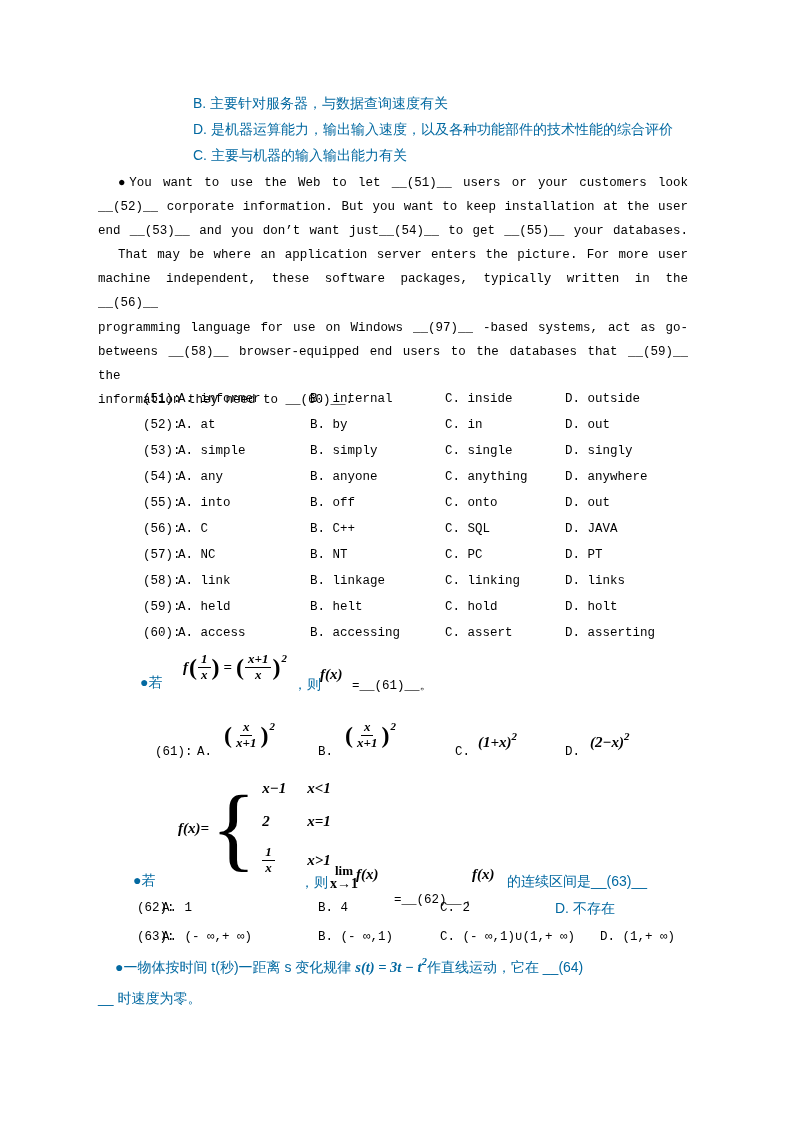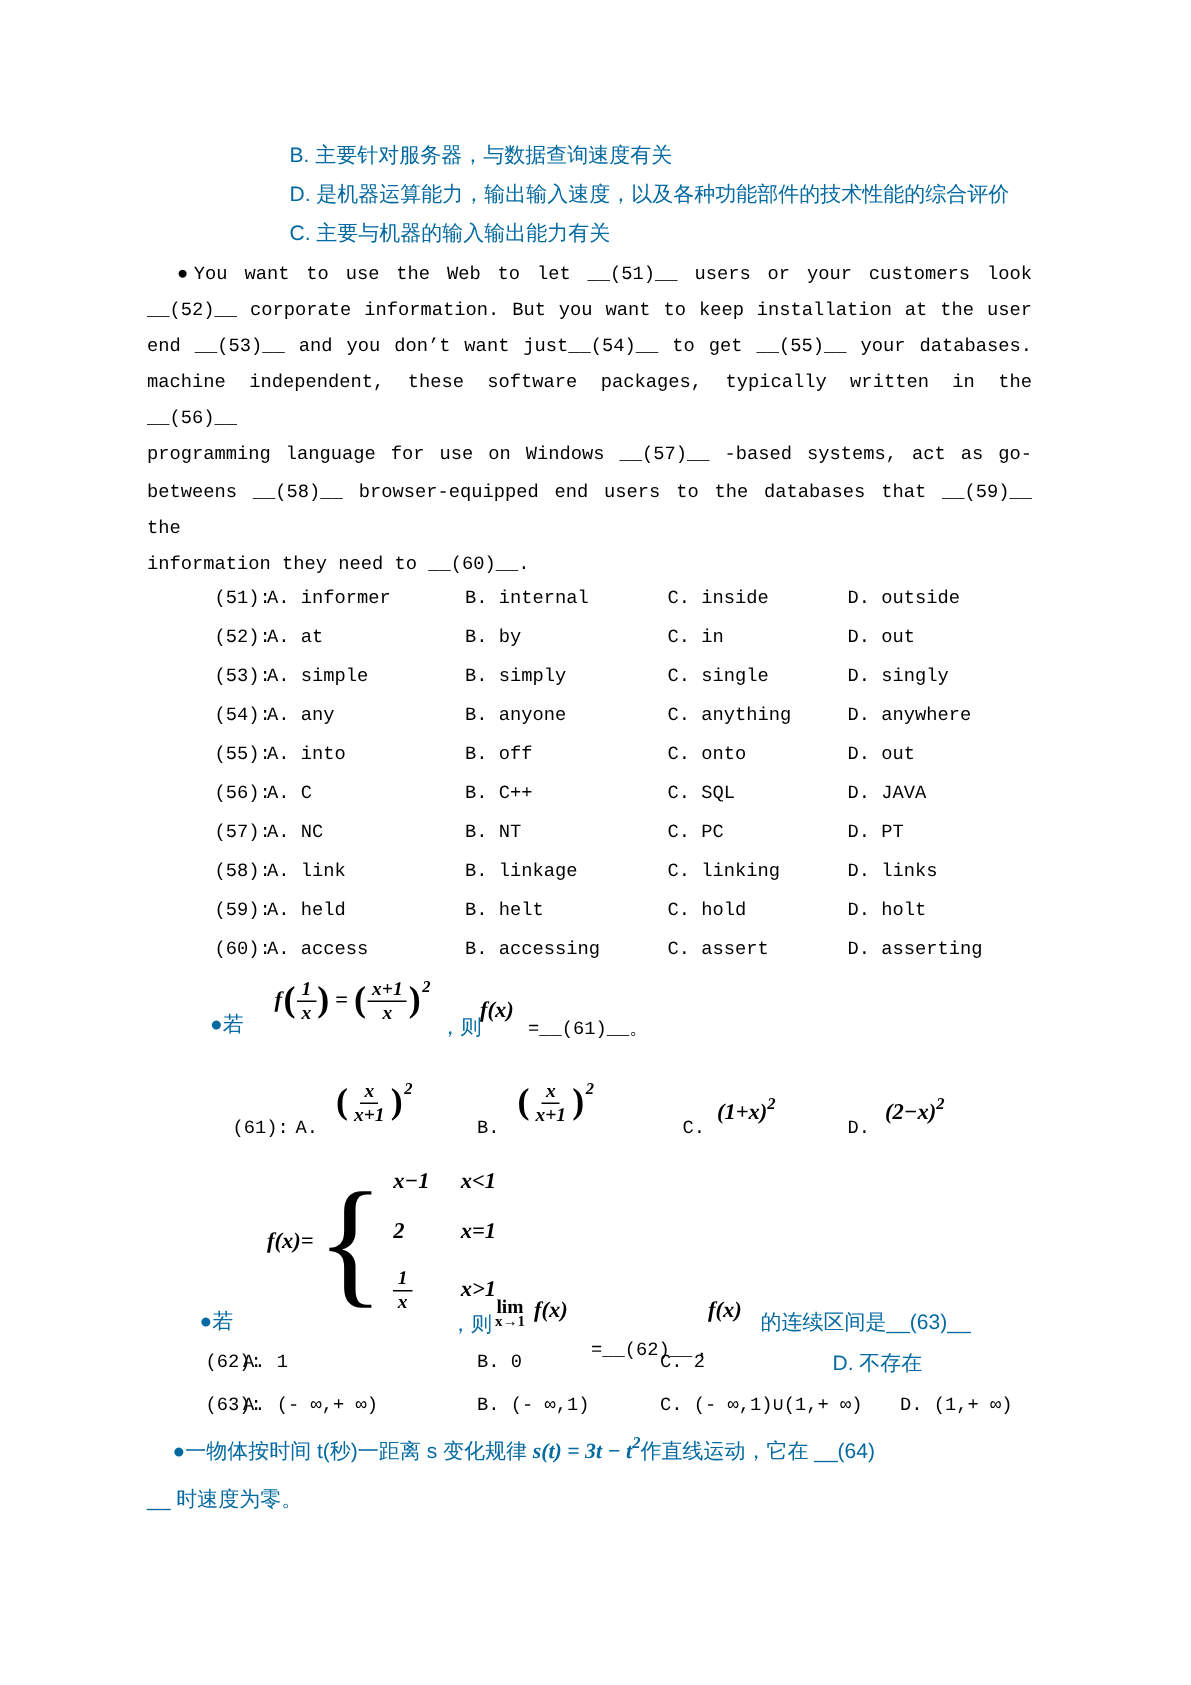--- a/index.html
+++ b/index.html
@@ -76,21 +76,21 @@
   #stem62>span{position:absolute;white-space:pre;}
   .s62-bullet{left:133px;top:6px;}
   .s62-then{left:300px;top:8px;}
   .s62-lim{left:330px;top:-2px;}
   .s62-fx{left:356px;top:0px;}
   .s62-eq{left:394px;top:25px;}
   .s62-fx2{left:472px;top:0px;}
   .s62-tail{left:507px;top:7px;}
   .limstack{display:inline-flex;flex-direction:column;align-items:center;font-family:"Liberation Serif","DejaVu Serif",serif;font-weight:bold;line-height:1;}
   .limtop{font-size:13px;}
-  .limbot{font-size:10px;}
+  .limbot{font-size:14px;}
 
   
   #q6263{left:0;top:894px;width:794px;}
   #q6263 .qrow{position:relative;height:29px;line-height:29px;}
   #q6263 .qrow span{position:absolute;white-space:pre;}
   .rn{left:137px;}
   .ra{left:162px;}
   .rb{left:318px;}
   .rc{left:440px;}
   .row62 .rd{left:555px;}
@@ -110,22 +110,23 @@
   <div class="abs" id="sec-topopts">
     <div class="cjk optline">B. 主要针对服务器，与数据查询速度有关</div>
     <div class="cjk optline">D. 是机器运算能力，输出输入速度，以及各种功能部件的技术性能的综合评价</div>
     <div class="cjk optline">C. 主要与机器的输入输出能力有关</div>
   </div>
 
   <div class="abs" id="sec-cloze">
     <div class="eng jline ind">●You want to use the Web to let __(51)__ users or your customers look</div>
     <div class="eng jline">__(52)__ corporate information. But you want to keep installation at the user</div>
     <div class="eng jline">end __(53)__ and you don’t want just__(54)__ to get __(55)__ your databases.</div>
+    <div class="eng jline ind">That may be where an application server enters the picture. For more user</div>
     <div class="eng jline">machine independent, these software packages, typically written in the __(56)__</div>
-    <div class="eng jline">programming language for use on Windows __(57)__ -based systems, act as go-</div>
+    <div class="eng jline">programming language for use on Windows __(97)__ -based systems, act as go-</div>
     <div class="eng jline">betweens __(58)__ browser-equipped end users to the databases that __(59)__ the</div>
     <div class="eng lline">information they need to __(60)__.</div>
   </div>
 
   <div class="abs eng" id="sec-mc">
     <div class="mcrow">
       <span class="cn">(51):</span>
       <span class="ca">A. informer</span>
       <span class="cb">B. internal</span>
       <span class="cc">C. inside</span>
@@ -249,21 +250,21 @@
     <span class="math s62-fx">f(x)</span>
     <span class="mix s62-eq">=__(62)__，</span>
     <span class="math s62-fx2">f(x)</span>
     <span class="cjk s62-tail">的连续区间是__(63)__</span>
   </div>
 
   <div class="abs eng" id="q6263">
     <div class="qrow row62">
       <span class="rn">(62):</span>
       <span class="ra">A. 1</span>
-      <span class="rb">B. 0</span>
+      <span class="rb">B. 4</span>
       <span class="rc">C. 2</span>
       <span class="rd cjk">D. 不存在</span>
     </div>
     <div class="qrow row63">
       <span class="rn">(63):</span>
       <span class="ra">A. (- ∞,+ ∞)</span>
       <span class="rb">B. (- ∞,1)</span>
       <span class="rc">C. (- ∞,1)∪(1,+ ∞)</span>
       <span class="rd">D. (1,+ ∞)</span>
     </div>

